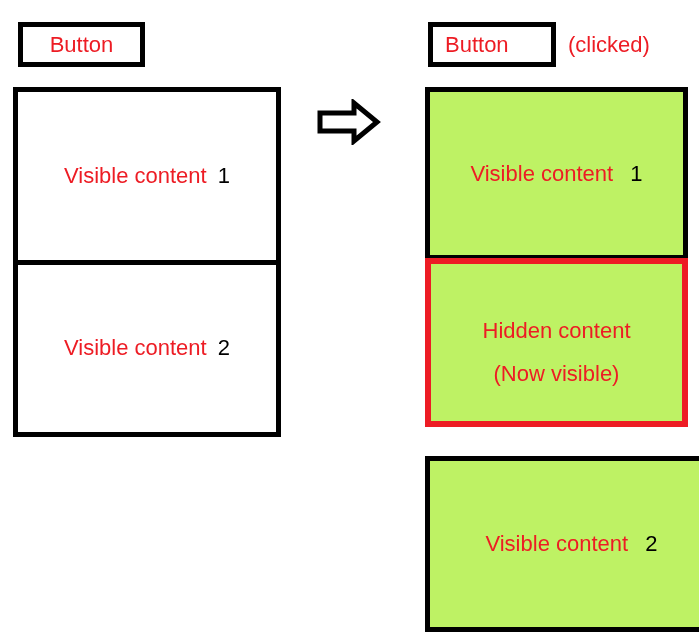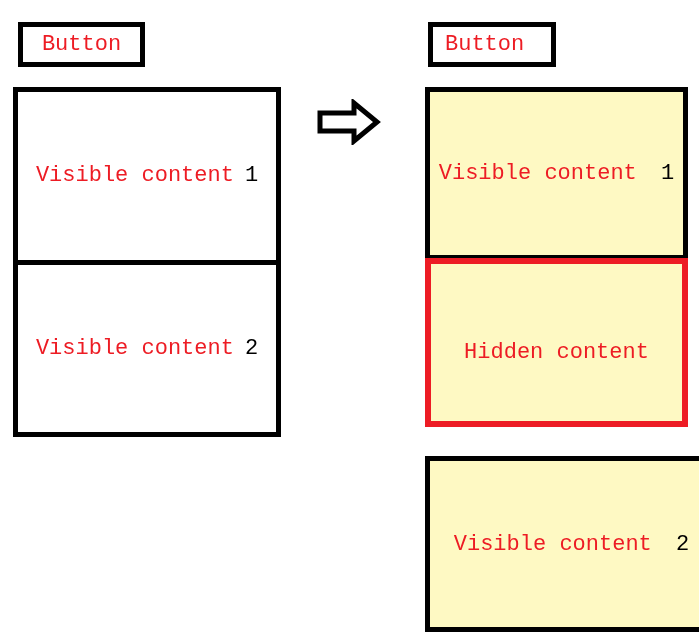--- a/index.html
+++ b/index.html
@@ -7,21 +7,20 @@
     padding: 0;
     background: #ffffff;
     font-family: "Liberation Sans", "DejaVu Sans", sans-serif;
   }
   .canvas {
     position: relative;
     width: 699px;
     height: 641px;
     background: #ffffff;
     overflow: hidden;
-    font-family: Liberation Mono, monospace;
   }
   .abs { position: absolute; }
 
   
   .btn-box {
     border: 5px solid #000000;
     background: #ffffff;
     box-sizing: border-box;
     display: flex;
     align-items: center;
@@ -51,21 +50,21 @@
     display: flex;
     align-items: center;
     justify-content: center;
     font-size: 22px;
     color: #ed1c24;
   }
   .panel .section.divided { border-bottom: 5px solid #000000; }
 
   
   .content-box {
-    background: #fef9c3;
+    background: #bef264;
     box-sizing: border-box;
     display: flex;
     flex-direction: column;
     align-items: center;
     justify-content: center;
     font-size: 22px;
     color: #ed1c24;
     text-align: center;
   }
   .content-box.black { border: 5px solid #000000; }
@@ -100,31 +99,33 @@
 
   <div class="abs" style="left:317px; top:99px; width:64px; height:46px;">
     <svg width="64" height="46" viewBox="0 0 64 46">
       <polygon points="3,14 37,14 37,4 60,23 37,42 37,32 3,32" fill="#ffffff" stroke="#000000" stroke-width="5" stroke-linejoin="miter"></polygon>
     </svg>
   </div>
 
   <div class="abs btn-box leftpad" style="left:428px; top:22px; width:128px; height:45px;">
     <span>Button</span>
   </div>
+  <div class="abs clicked-label" style="left:568px; top:22px; height:45px;">(clicked)</div>
 
   <div class="abs content-box black" style="left:425px; top:87px; width:263px; height:173px;">
     <div>
       <span>Visible content</span>
       <span class="num">1</span>
     </div>
   </div>
 
   <div class="abs content-box red" style="left:425px; top:258px; width:263px; height:169px;">
     <div class="shift-down">
       <div>Hidden content</div>
+      <div class="line-gap">(Now visible)</div>
     </div>
   </div>
 
   <div class="abs content-box black" style="left:425px; top:456px; width:293px; height:176px;">
     <div>
       <span>Visible content</span>
       <span class="num">2</span>
     </div>
   </div>
 

